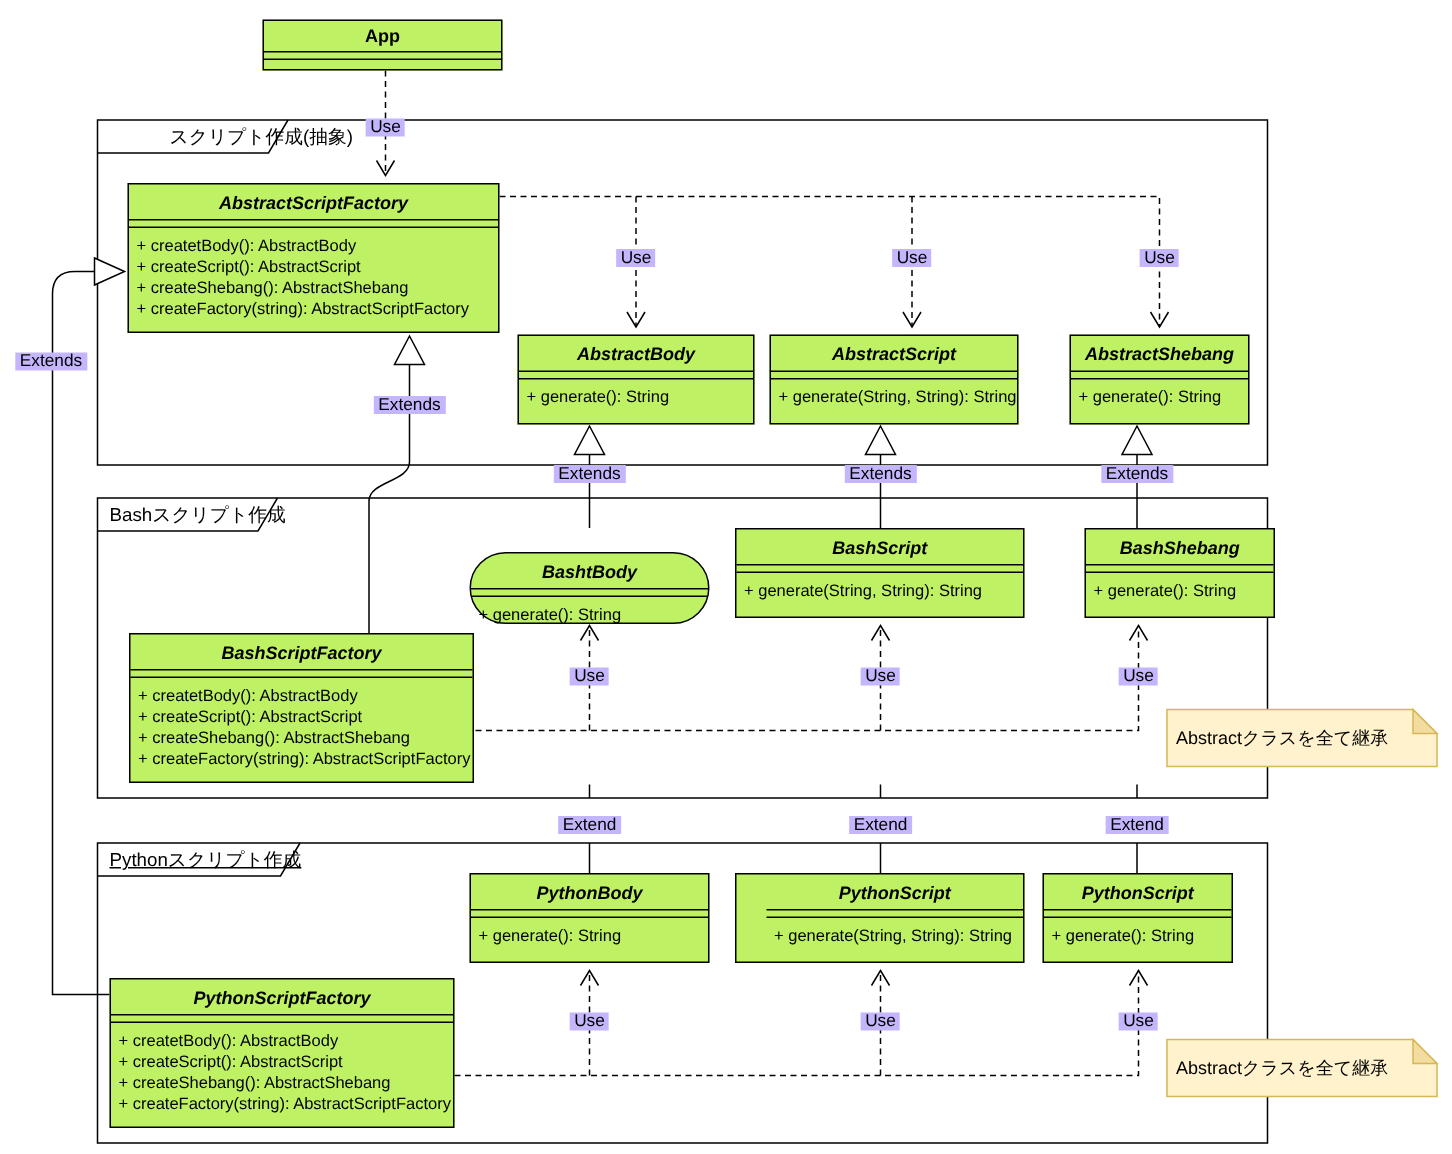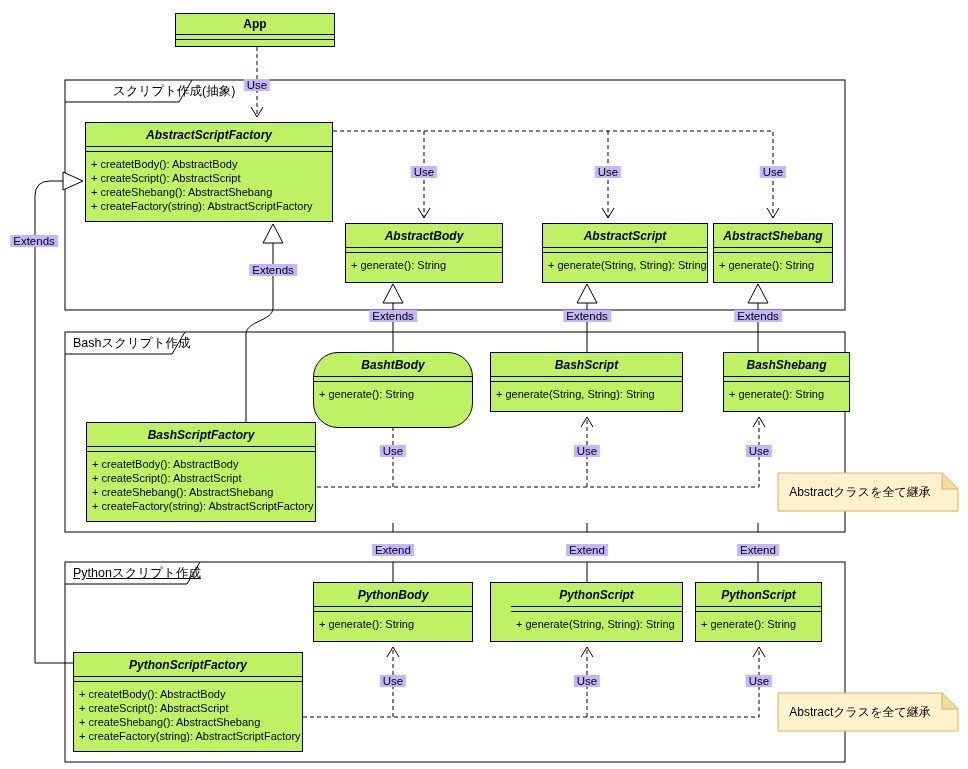--- a/index.html
+++ b/index.html
@@ -28,21 +28,21 @@
 
   .lbl {
     position:absolute; transform:translate(-50%,-50%);
     background:#c4b5fd; font-size:11.5px; padding:0 3px;
     white-space:nowrap; z-index:3;
   }
   .pkg-lbl {
     position:absolute; font-size:12.5px; white-space:nowrap; z-index:2;
   }
   .note-text {
-    position:absolute; font-size:12px; text-align:center; z-index:4;
+    position:absolute; font-size:12px; text-align:left; z-index:4;
     line-height:38px; white-space:nowrap; overflow:hidden;
   }
 </style>
 </head>
 <body>
 
 <div id="canvas">
 
   <svg id="wires" viewBox="0 0 968 769" fill="none" stroke="#000" stroke-width="1">
 
@@ -150,37 +150,37 @@
   </div>
 
   <div class="uml-class italic" style="left:345px; top:223px; width:158px; height:60px;">
     <div class="uml-title">AbstractBody</div>
     <div class="uml-attrs"></div>
     <div class="uml-methods">
       <div>+ generate(): String</div>
     </div>
   </div>
 
-  <div class="uml-class italic" style="left:542px; top:223px; width:166px; height:60px;">
+  <div class="uml-class italic" style="left:513px; top:223px; width:166px; height:60px;">
     <div class="uml-title">AbstractScript</div>
     <div class="uml-attrs"></div>
     <div class="uml-methods">
       <div>+ generate(String, String): String</div>
     </div>
   </div>
 
   <div class="uml-class italic" style="left:713px; top:223px; width:120px; height:60px;">
     <div class="uml-title">AbstractShebang</div>
     <div class="uml-attrs"></div>
     <div class="uml-methods">
       <div>+ generate(): String</div>
     </div>
   </div>
 
-  <div class="uml-class italic" style="left:313px; top:352px; width:160px; height:76px;border-radius:25px;">
+  <div class="uml-class italic" style="left:313px; top:368px; width:160px; height:48px;border-radius:25px;">
     <div class="uml-title">BashtBody</div>
     <div class="uml-attrs"></div>
     <div class="uml-methods">
       <div>+ generate(): String</div>
     </div>
   </div>
 
   <div class="uml-class italic" style="left:490px; top:352px; width:193px; height:60px;">
     <div class="uml-title">BashScript</div>
     <div class="uml-attrs"></div>

